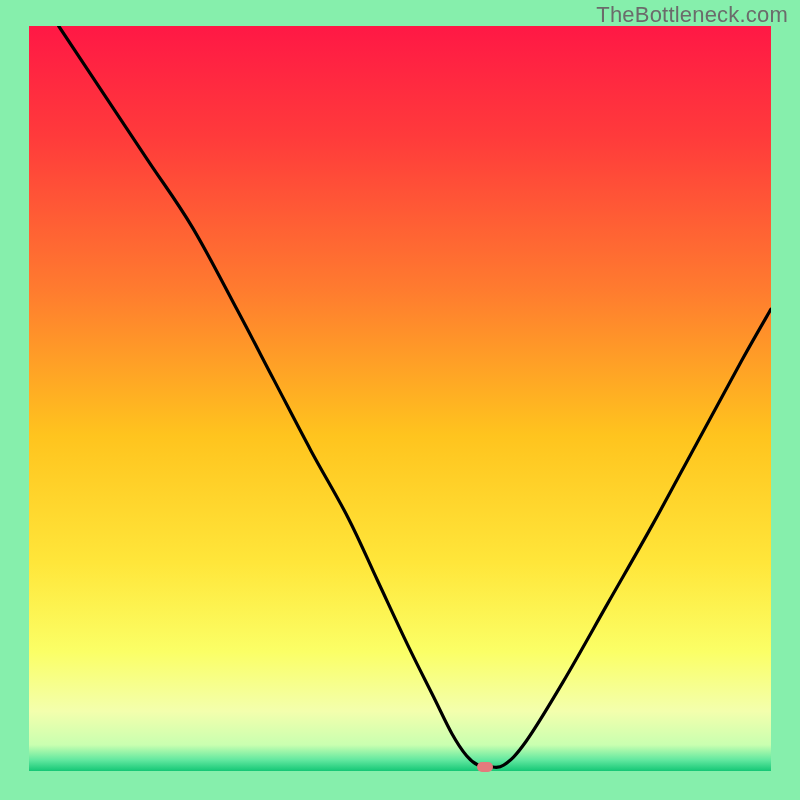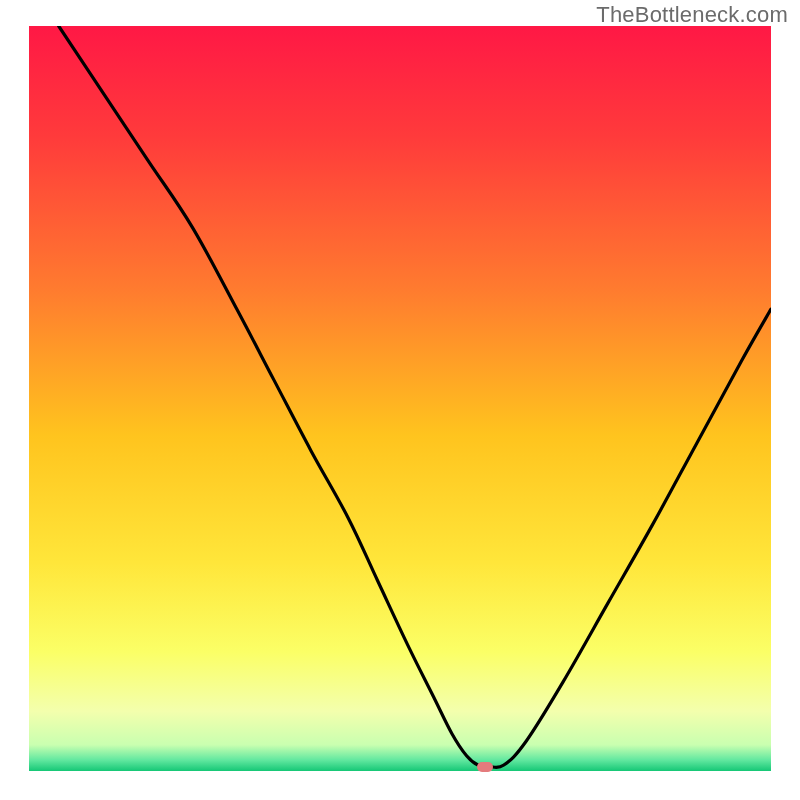--- a/index.html
+++ b/index.html
@@ -7,21 +7,21 @@
     padding: 0;
     width: 800px;
     height: 800px;
     background: #000000;
     overflow: hidden;
   }
   .stage {
     position: relative;
     width: 800px;
     height: 800px;
-    background: #ffffff;
+    background: #86efac;
   }
   .watermark {
     position: absolute;
     top: 2px;
     right: 12px;
     font-family: Arial, Helvetica, sans-serif;
     font-size: 22px;
     font-weight: 500;
     color: #6b6b6b;
     letter-spacing: 0.2px;

